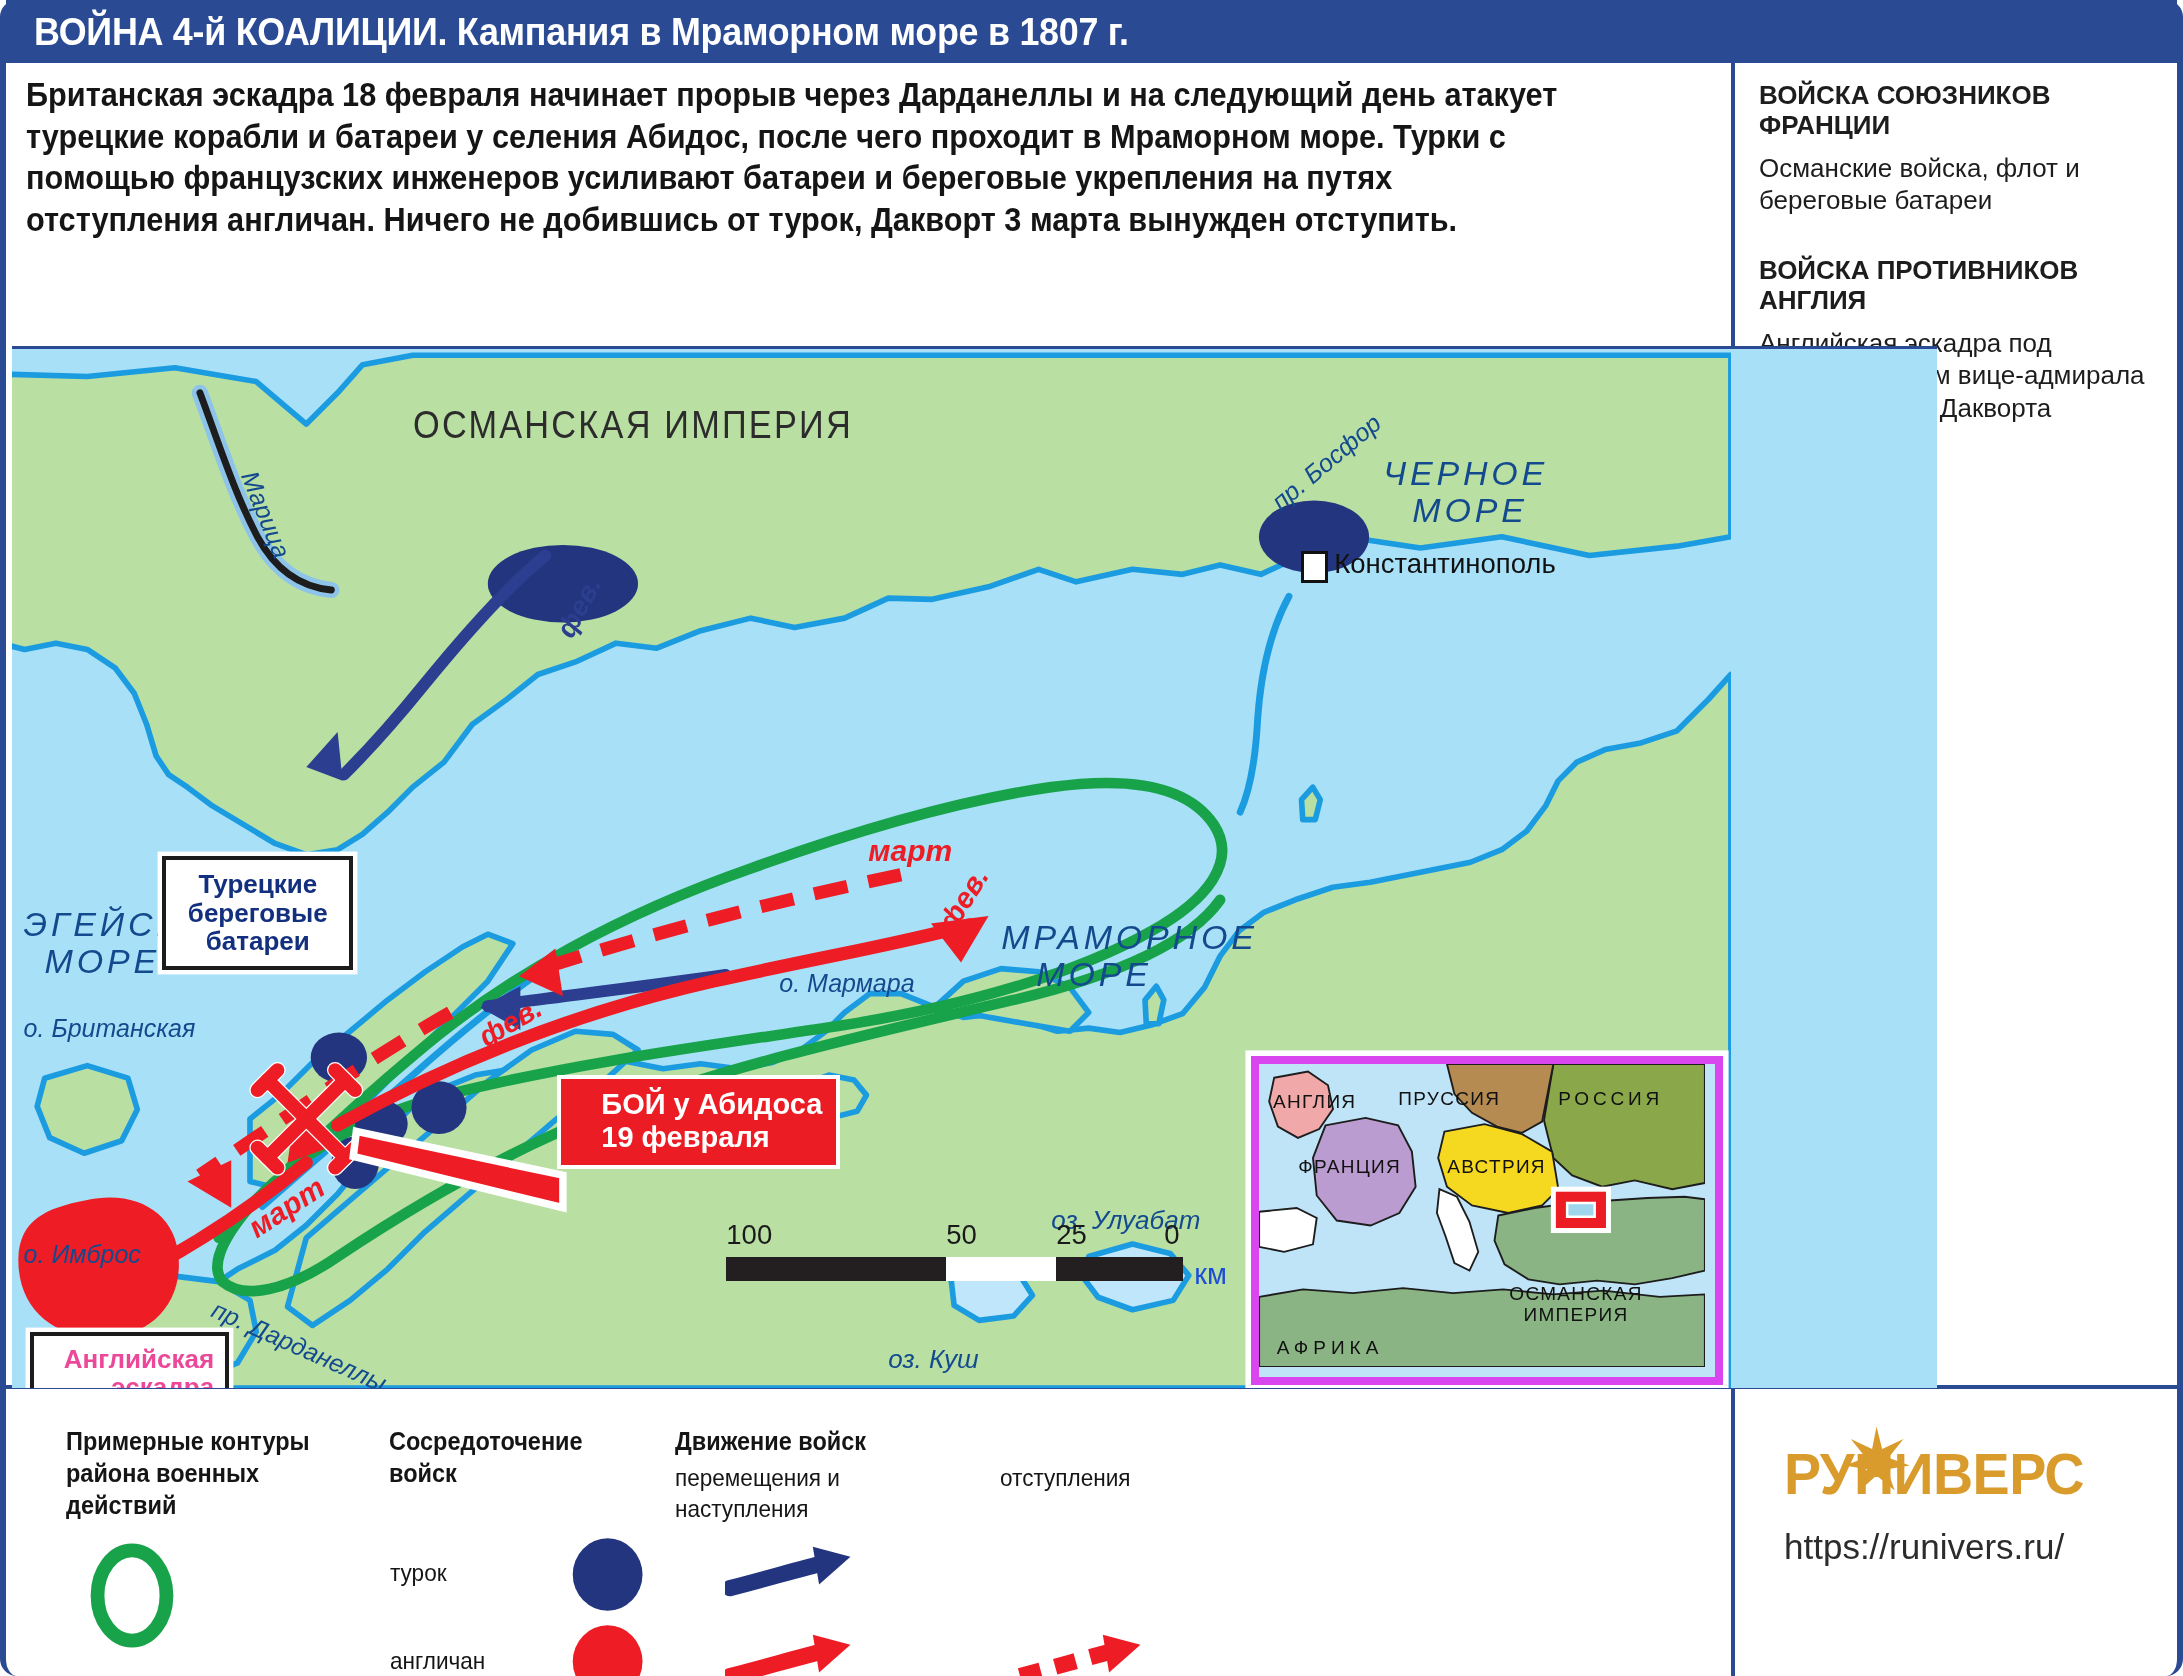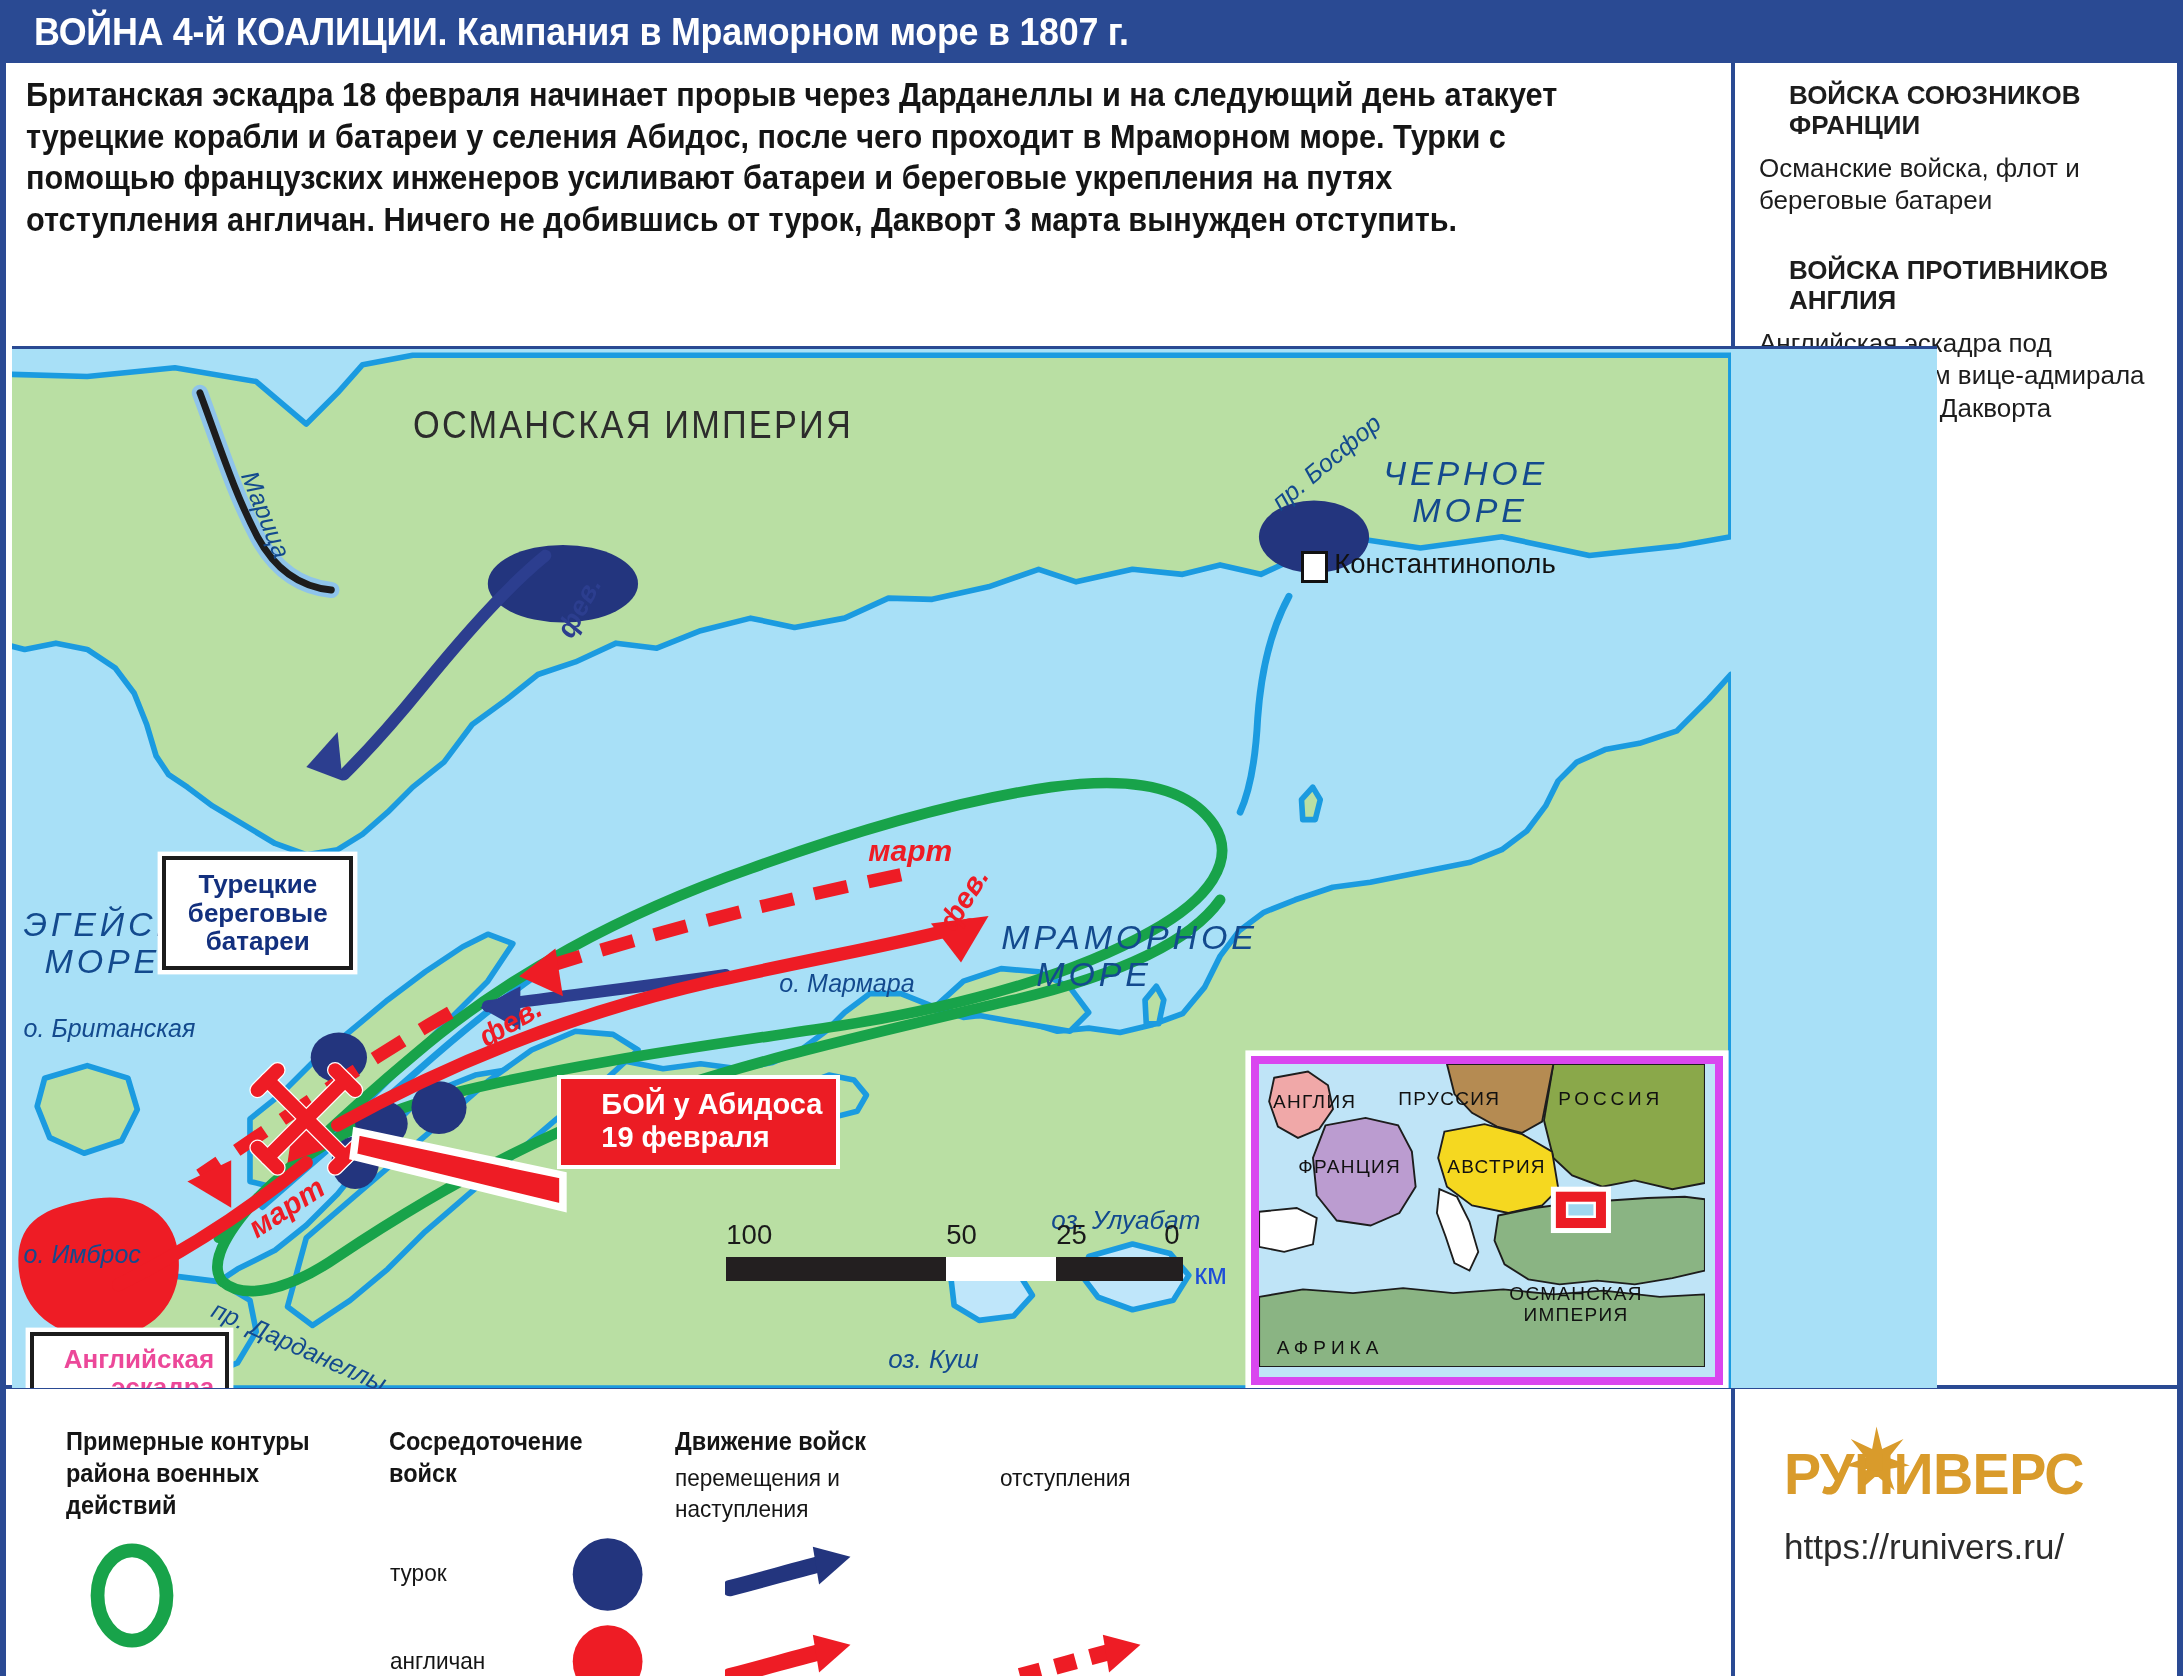--- a/index.html
+++ b/index.html
@@ -8,20 +8,21 @@
     width:2183px;height:1676px;position:relative;overflow:hidden;
     font-family:"Liberation Sans","DejaVu Sans",sans-serif;
   }
   
   #page{
     position:absolute;inset:0;
     background:#ffffff;
     border-left:6.3px solid #2a4a93;
     border-right:6.3px solid #2a4a93;
     box-sizing:border-box;
+    border-radius:17px;
   }
   
   #titlebar{
     position:absolute;left:0;top:0;width:100%;height:63px;
     background:#2a4a93;
     display:flex;align-items:center;
   }
   #title{
     color:#ffffff;font-size:39px;font-weight:bold;
     font-stretch:condensed;
@@ -49,21 +50,20 @@
     position:absolute;left:1725px;top:1385px;width:3.8px;height:292px;
     background:#2a4a93;
   }
   
   #sidebar{
     position:absolute;left:1753px;top:81px;width:401px;
   }
   .side-h{
     font-size:26px;font-weight:bold;line-height:1.14;color:#1d1d1d;
     margin-bottom:11.3px;
-    margin-left:30px;
   }
   .side-p{
     font-size:26px;line-height:1.26;color:#1d1d1d;font-weight:400;
     margin-bottom:39px;
   }
   
   #map{
     position:absolute;left:6.3px;top:346px;width:1925px;height:1039px;
     overflow:hidden;background:#a8e0f7;
     border-top:3.1px solid #2a4a93;

